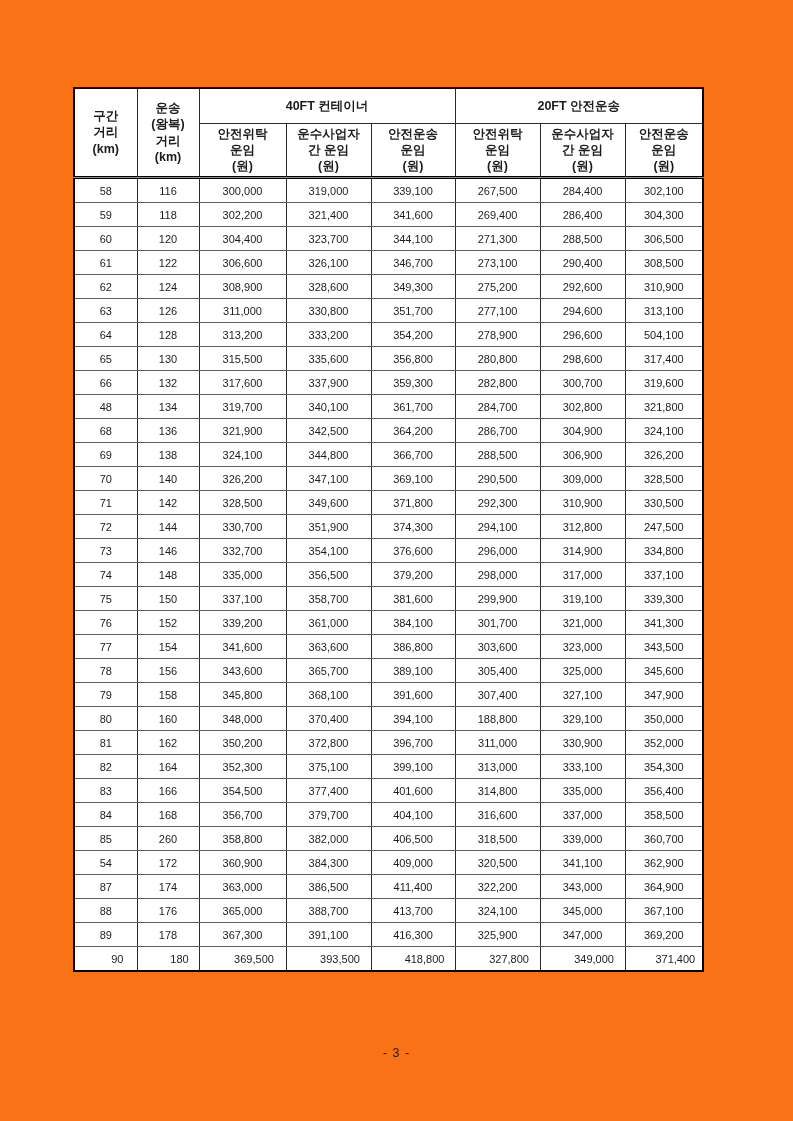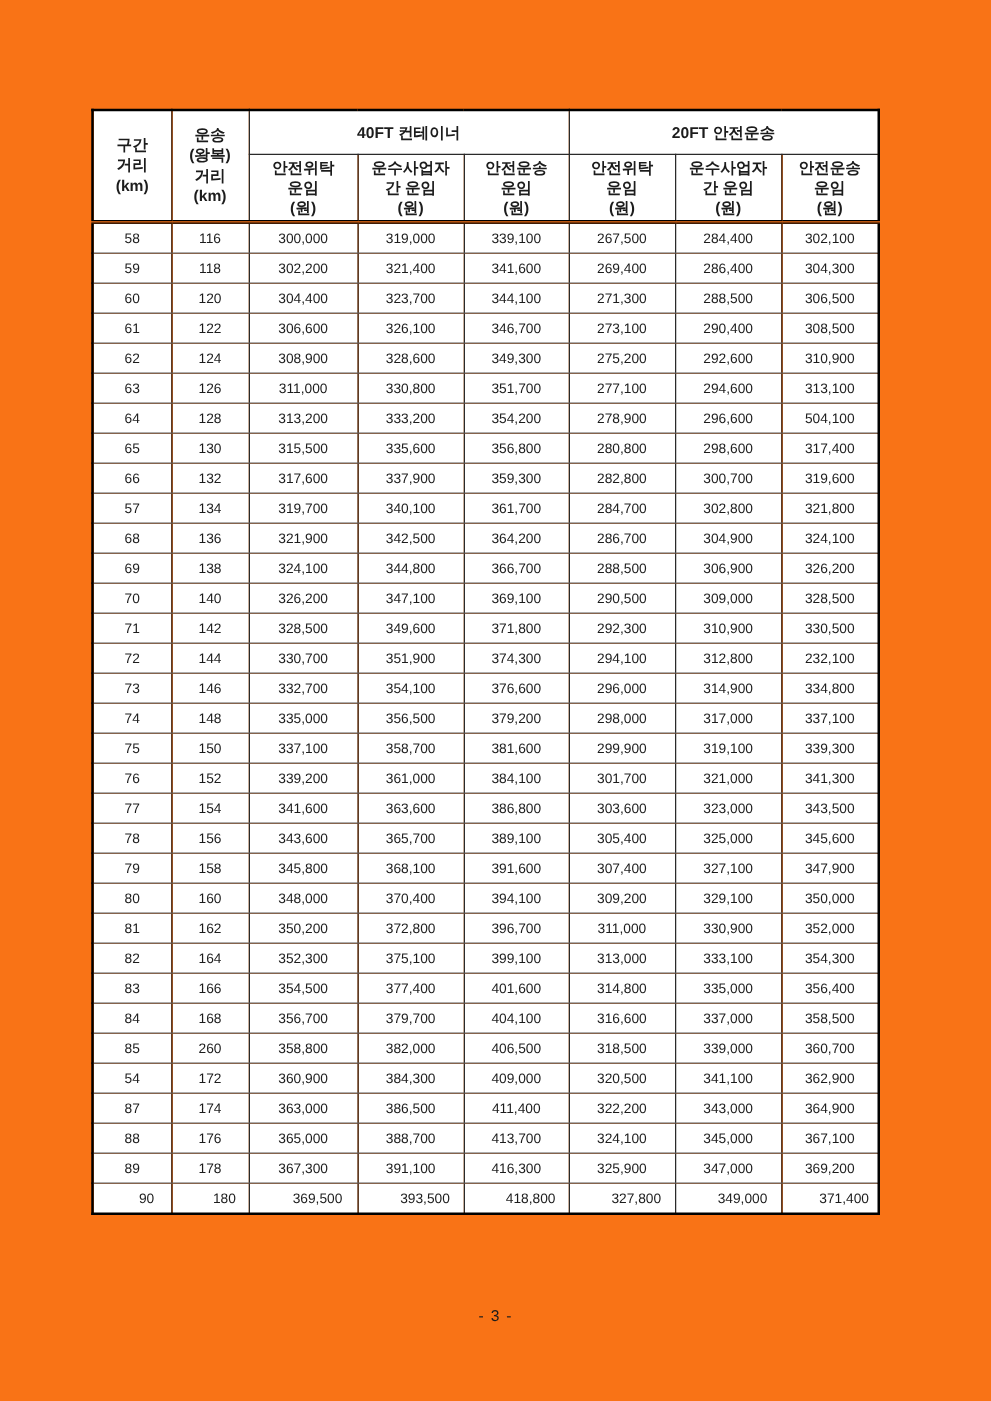--- a/index.html
+++ b/index.html
@@ -210,21 +210,21 @@
           <td>66</td>
           <td>132</td>
           <td>317,600</td>
           <td>337,900</td>
           <td>359,300</td>
           <td>282,800</td>
           <td>300,700</td>
           <td>319,600</td>
         </tr>
         <tr>
-          <td>57</td>
+          <td>48</td>
           <td>134</td>
           <td>319,700</td>
           <td>340,100</td>
           <td>361,700</td>
           <td>284,700</td>
           <td>302,800</td>
           <td>321,800</td>
         </tr>
         <tr>
           <td>68</td>
@@ -267,21 +267,21 @@
           <td>330,500</td>
         </tr>
         <tr>
           <td>72</td>
           <td>144</td>
           <td>330,700</td>
           <td>351,900</td>
           <td>374,300</td>
           <td>294,100</td>
           <td>312,800</td>
-          <td>232,100</td>
+          <td>247,500</td>
         </tr>
         <tr>
           <td>73</td>
           <td>146</td>
           <td>332,700</td>
           <td>354,100</td>
           <td>376,600</td>
           <td>296,000</td>
           <td>314,900</td>
           <td>334,800</td>
@@ -345,21 +345,21 @@
           <td>307,400</td>
           <td>327,100</td>
           <td>347,900</td>
         </tr>
         <tr>
           <td>80</td>
           <td>160</td>
           <td>348,000</td>
           <td>370,400</td>
           <td>394,100</td>
-          <td>309,200</td>
+          <td>188,800</td>
           <td>329,100</td>
           <td>350,000</td>
         </tr>
         <tr>
           <td>81</td>
           <td>162</td>
           <td>350,200</td>
           <td>372,800</td>
           <td>396,700</td>
           <td>311,000</td>

